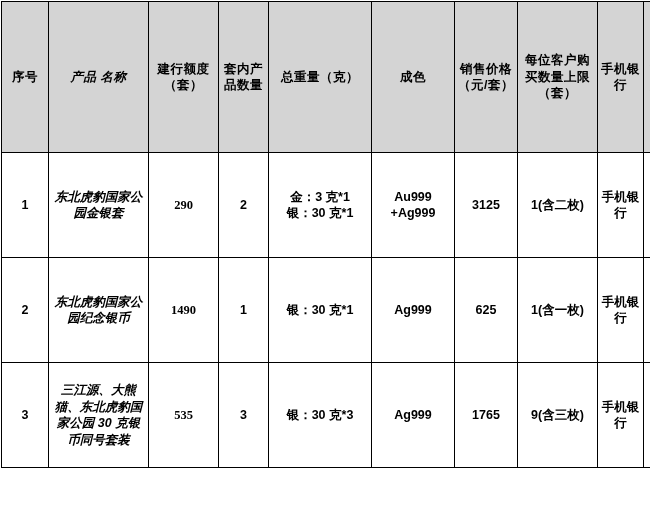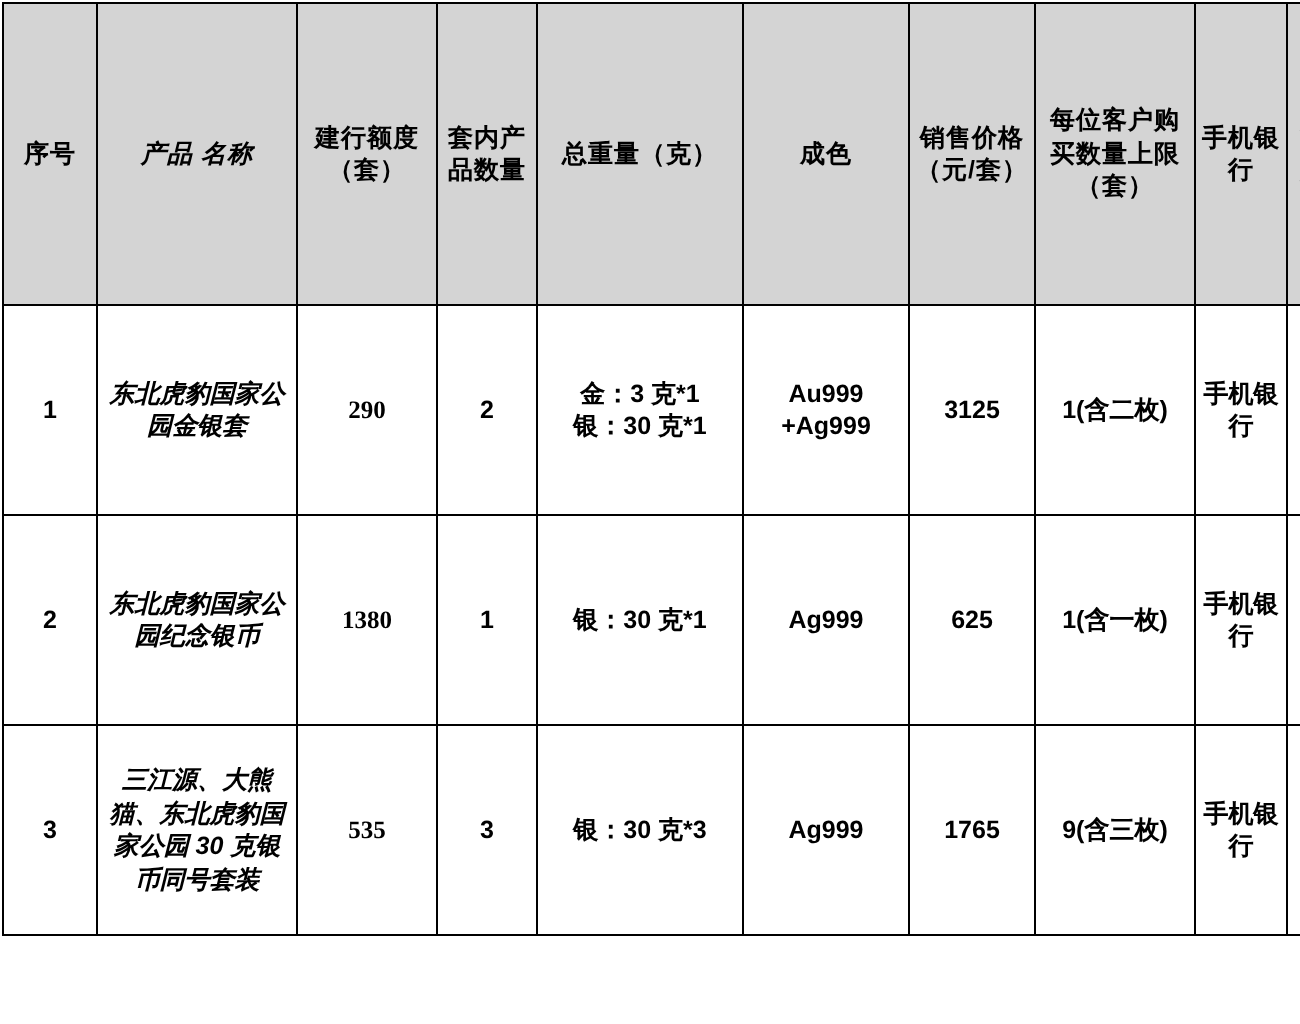--- a/index.html
+++ b/index.html
@@ -92,21 +92,21 @@
 +Ag999</td>
         <td class="col-6">3125</td>
         <td class="col-7">1(含二枚)</td>
         <td class="col-8">手机银行</td>
         <td class="col-9">是</td>
 
       </tr>
       <tr>
         <td class="col-0">2</td>
         <td class="col-1">东北虎豹国家公园纪念银币</td>
-        <td class="col-2">1380</td>
+        <td class="col-2">1490</td>
         <td class="col-3">1</td>
         <td class="col-4 multiline">银：30 克*1</td>
         <td class="col-5 multiline">Ag999</td>
         <td class="col-6">625</td>
         <td class="col-7">1(含一枚)</td>
         <td class="col-8">手机银行</td>
         <td class="col-9">是</td>
 
       </tr>
       <tr>

